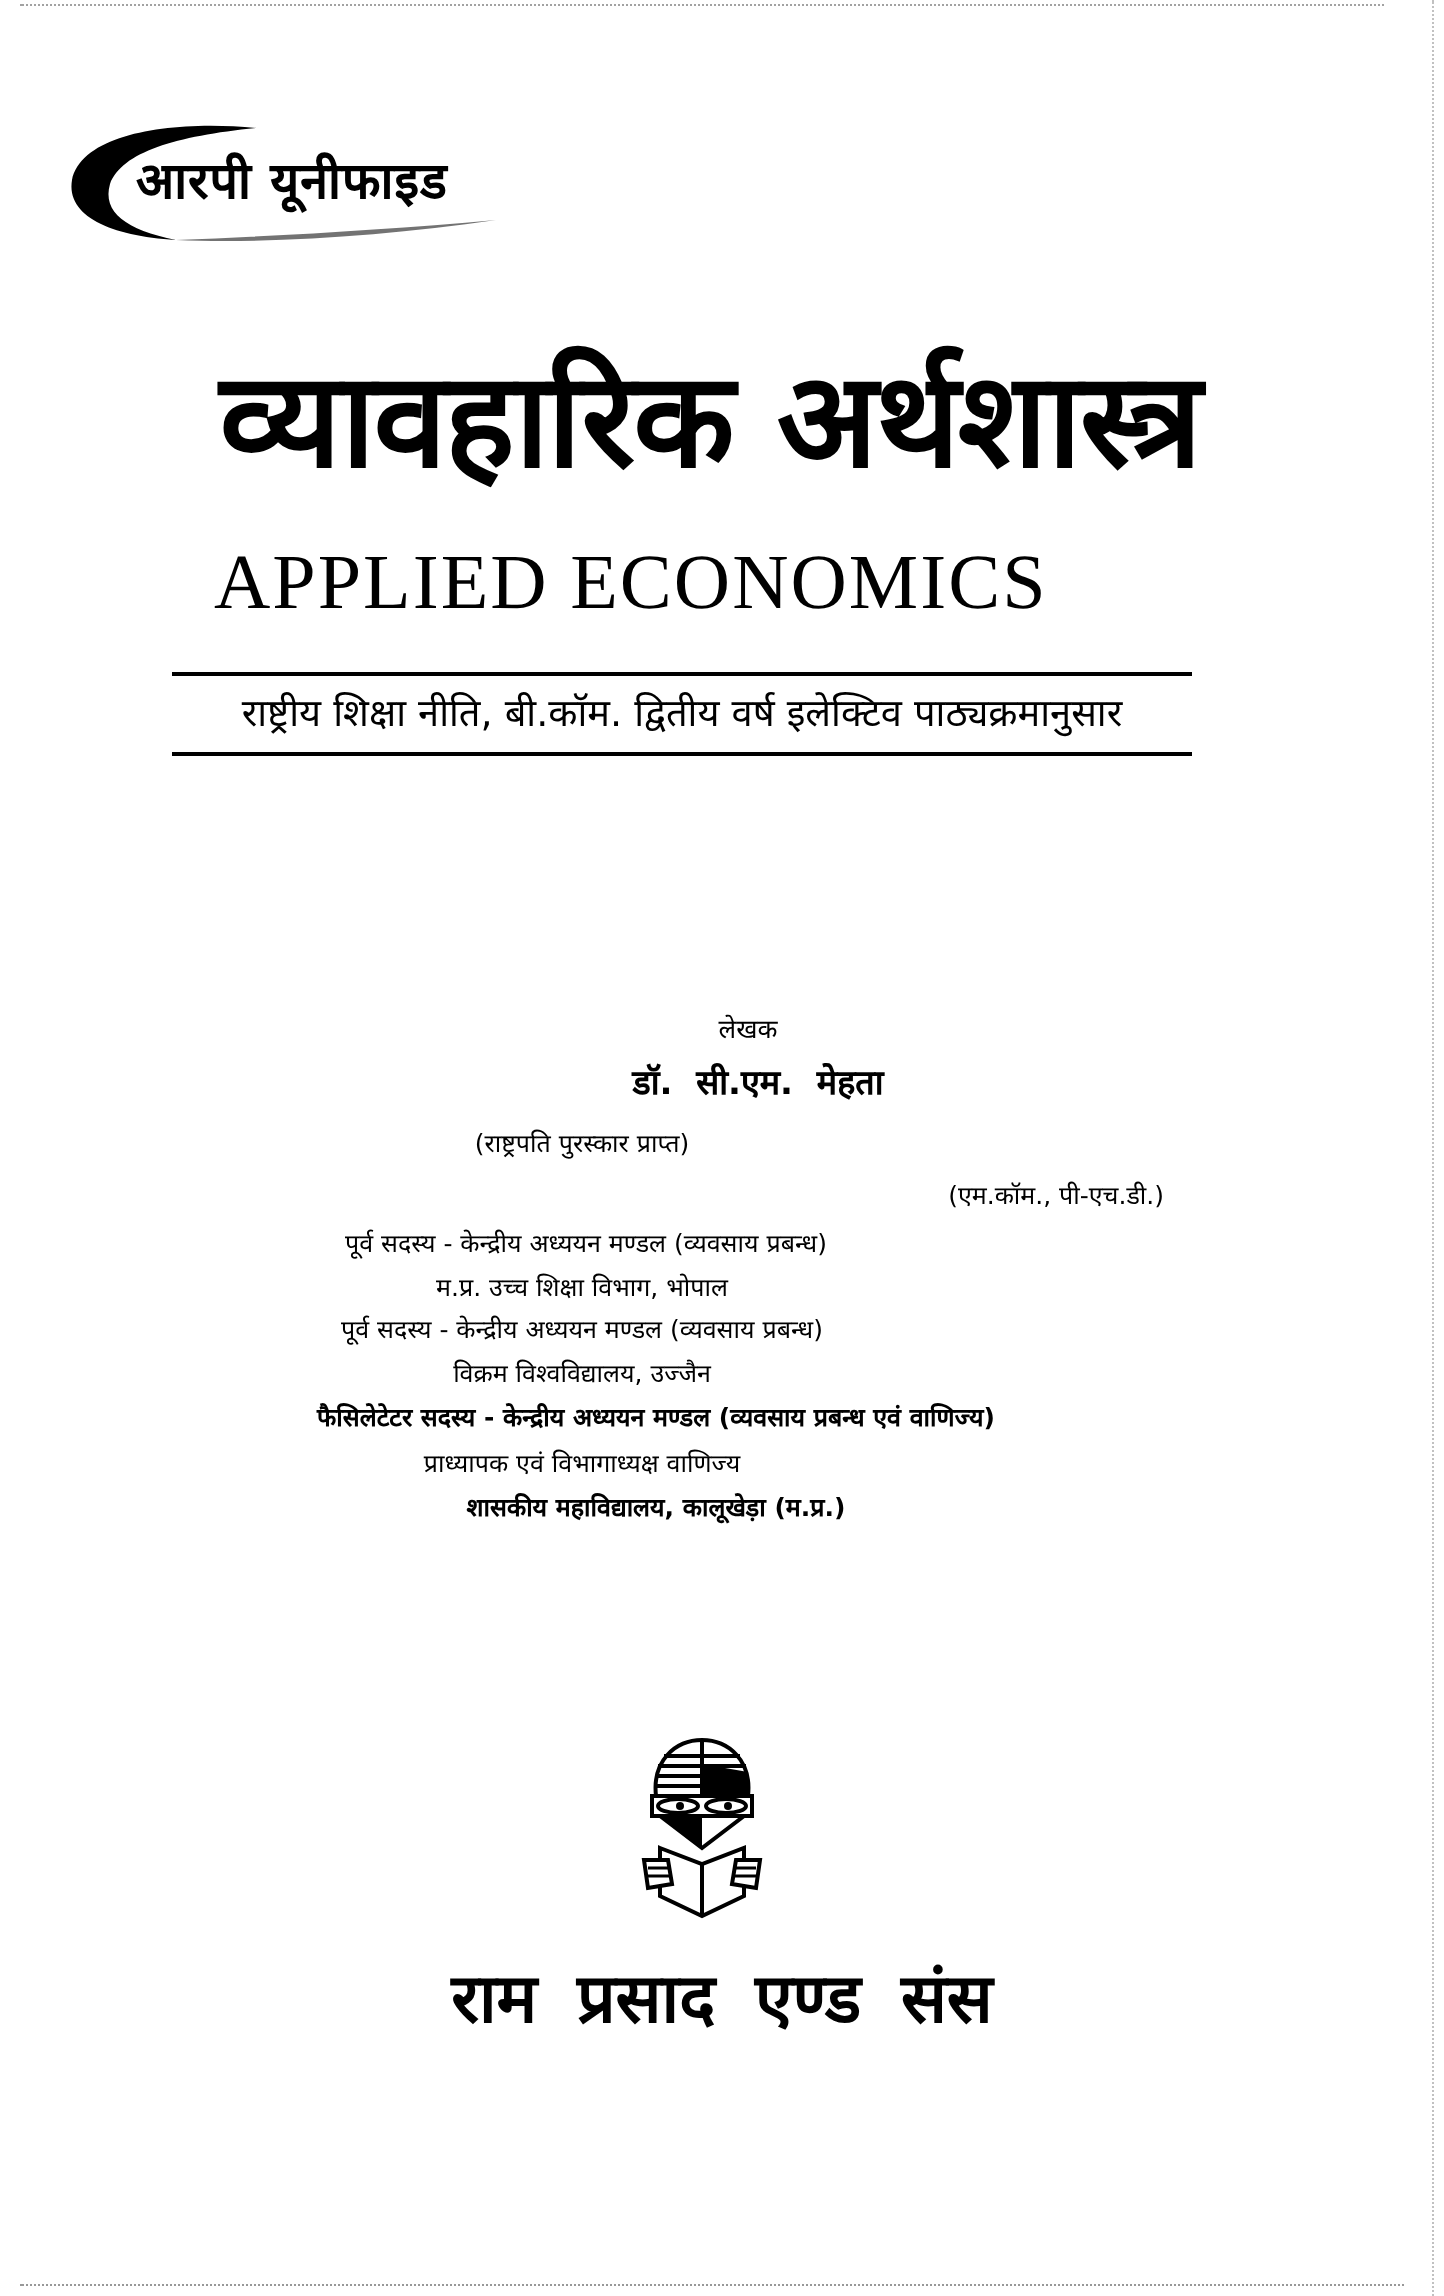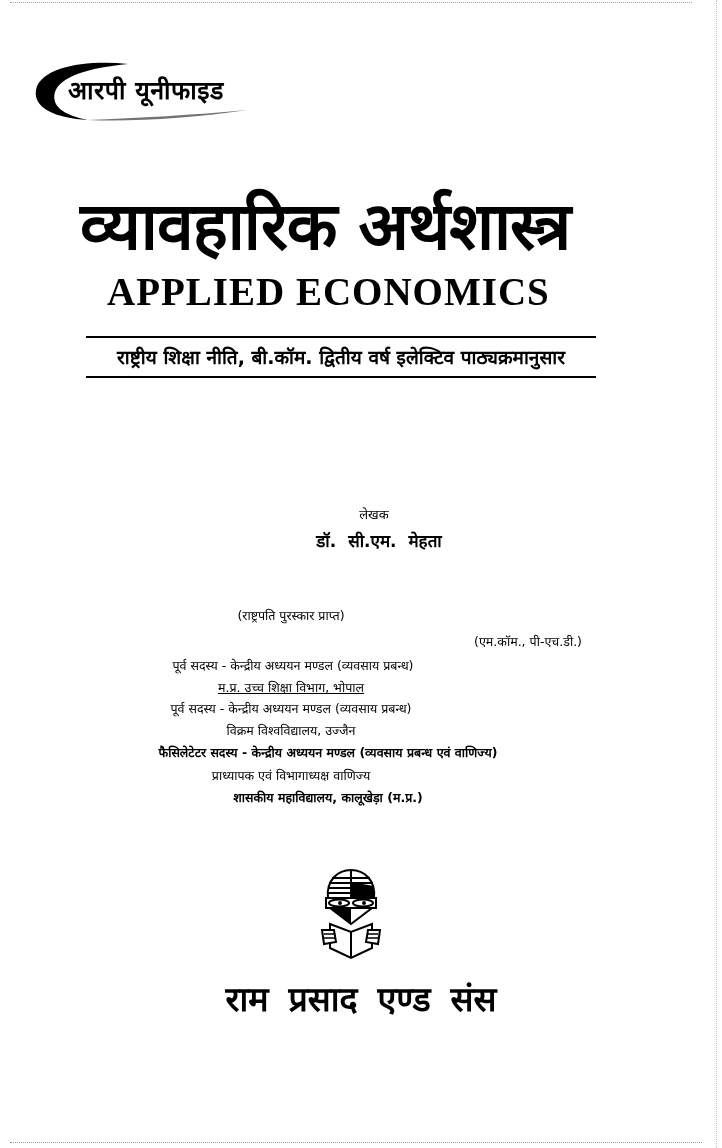--- a/index.html
+++ b/index.html
@@ -64,38 +64,38 @@
       font-weight: bold;
       white-space: nowrap;
       letter-spacing: 0.5px;
     }
 
     
     .title-hindi {
       position: absolute;
       left: 80px;
       width: 520px;
-      top: 194px;
+      top: 178px;
       font-size: 66px;
       font-weight: bold;
       line-height: 1;
       white-space: nowrap;
       letter-spacing: -1px;
-      text-align: left;
+      text-align: right;
     }
     .title-english {
       position: absolute;
       left: 80px;
       width: 560px;
       top: 272px;
       text-align: left;
       padding-left: 27px;
       box-sizing: border-box;
       font-family: "Liberation Serif", serif;
-      font-weight: bold;
+      font-weight: normal;
       font-size: 39px;
       letter-spacing: 1px;
       white-space: nowrap;
       line-height: 1;
     }
 
     
     .rule {
       position: absolute;
       left: 86px;
@@ -104,21 +104,21 @@
       background: #000;
     }
     .rule.top { top: 336px; }
     .rule.bottom { top: 376px; }
     .subtitle {
       position: absolute;
       left: 86px;
       width: 510px;
       top: 343px;
       font-size: 19px;
-      font-weight: bold;
+      font-weight: normal;
       text-align: center;
       white-space: nowrap;
       line-height: 28px;
     }
 
     
     .author-block {
       position: absolute;
       left: 0;
       width: 722px;
@@ -144,21 +144,20 @@
       word-spacing: 6px;
       padding-left: 36px;
       box-sizing: border-box;
     }
     .cred-line {
       position: absolute;
       left: 0; width: 582px;
       text-align: center;
       font-size: 12.5px;
       white-space: nowrap;
-      margin-top: 44px;
     }
     .cred-line.bold { font-weight: bold; padding-left: 37px; }
 
     
     .emblem {
       position: absolute;
       left: 318px;
       top: 868px;
       width: 66px;
       height: 92px;
@@ -206,21 +205,21 @@
   <div class="rule top"></div>
   <div class="subtitle">राष्ट्रीय शिक्षा नीति, बी.कॉम. द्वितीय वर्ष इलेक्टिव पाठ्यक्रमानुसार</div>
   <div class="rule bottom"></div>
 
   <div class="author-block">
     <div class="author-label">लेखक</div>
     <div class="author-name">डॉ. सी.एम. मेहता</div>
     <div class="cred-line" style="top:58px;">(राष्ट्रपति पुरस्कार प्राप्त)</div>
     <div class="cred-line" style="top:84px;text-align:right;">(एम.कॉम., पी-एच.डी.)</div>
     <div class="cred-line" style="top:108px; padding-left:2px;">पूर्व सदस्य - केन्द्रीय अध्ययन मण्डल (व्यवसाय प्रबन्ध)</div>
-    <div class="cred-line" style="top:130px;text-decoration:underline;">म.प्र. उच्च शिक्षा विभाग, भोपाल</div>
+    <div class="cred-line" style="top:130px;">म.प्र. उच्च शिक्षा विभाग, भोपाल</div>
     <div class="cred-line" style="top:151px;">पूर्व सदस्य - केन्द्रीय अध्ययन मण्डल (व्यवसाय प्रबन्ध)</div>
     <div class="cred-line" style="top:173px;">विक्रम विश्वविद्यालय, उज्जैन</div>
     <div class="cred-line bold" style="top:195px;">फैसिलेटेटर सदस्य - केन्द्रीय अध्ययन मण्डल (व्यवसाय प्रबन्ध एवं वाणिज्य)</div>
     <div class="cred-line" style="top:218px;">प्राध्यापक एवं विभागाध्यक्ष वाणिज्य</div>
     <div class="cred-line bold" style="top:240px;text-align:center;">शासकीय महाविद्यालय, कालूखेड़ा (म.प्र.)</div>
   </div>
 
   <div class="emblem">
     <svg width="66" height="92" viewBox="0 0 66 92">
 

